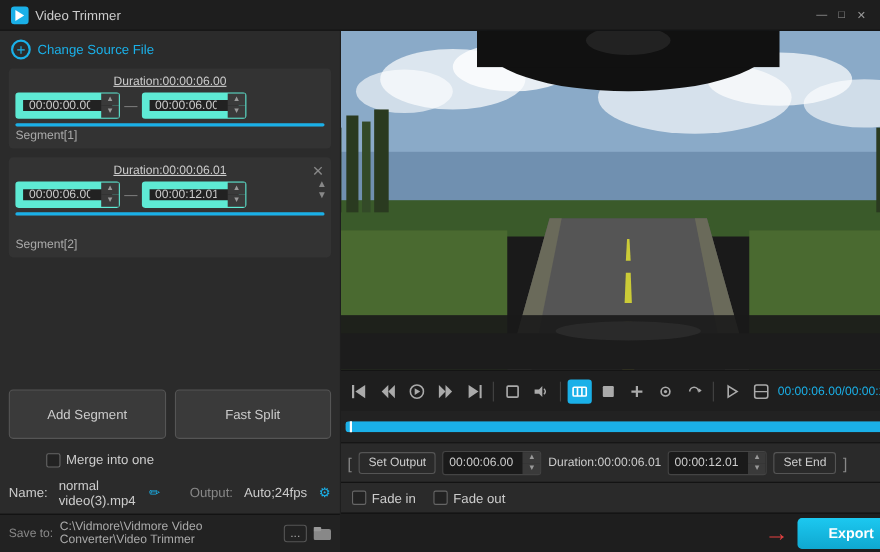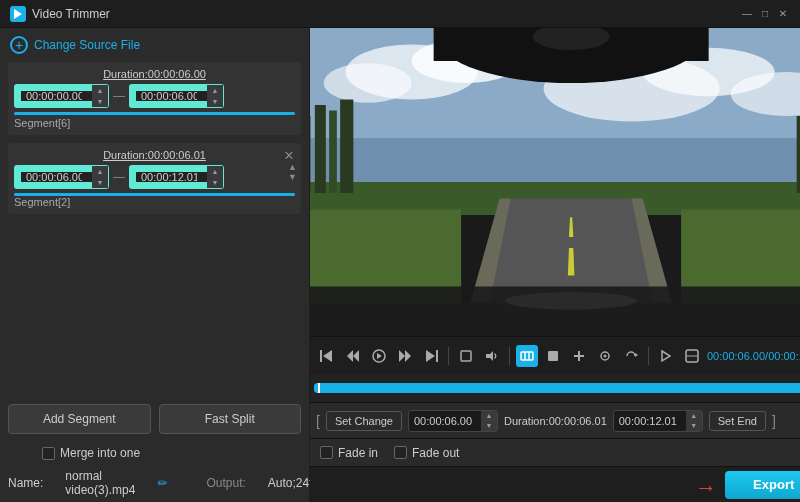--- a/index.html
+++ b/index.html
@@ -181,21 +181,21 @@
     }
 
     
     .bottom-btns {
       padding: 8px;
       display: flex;
       gap: 8px;
     }
     .btn-segment {
       flex: 1;
-      height: 30px;
+      height: 45px;
       background: #3a3a3a;
       border: 1px solid #555;
       border-radius: 4px;
       color: #ccc;
       font-size: 12px;
       cursor: pointer;
     }
 
     .merge-row {
       padding: 4px 8px 4px 8px;
@@ -212,21 +212,21 @@
       border: 1px solid #666;
       background: #222;
       border-radius: 2px;
       display: flex; align-items: center; justify-content: center;
     }
 
     .file-row {
       padding: 5px 8px;
       display: flex;
       align-items: center;
-      gap: 22px;
+      gap: 10px;
     }
     .file-name { color: #ccc; font-size: 12px; }
     .edit-icon { color: #1ab0e8; font-size: 12px; cursor: pointer; }
     .output-label { color: #888; margin-left: 17px; }
     .output-val { color: #ccc; }
     .gear-icon-btn {
       width: 18px; height: 18px;
       color: #1ab0e8;
       cursor: pointer;
       display: flex; align-items: center; justify-content: center;
@@ -462,21 +462,21 @@
             <div class="spin-btns">
               <button class="spin-btn">▲</button>
               <button class="spin-btn">▼</button>
             </div>
           </div>
         </div>
         <div class="segment-bar-wrap">
           <div class="segment-bar" style="width:100%"></div>
         </div>
         <div style="display:flex;align-items:center;margin-top:2px">
-          <span class="segment-label" style="margin-top:0">Segment[6]</span>
+          <span class="segment-label" style="margin-top:0">Segment[1]</span>
         </div>
       </div>
 
       <div class="segment-item" style="position:relative">
         <button class="segment-close">✕</button>
         <div class="segment-arrows">
           <span class="seg-arrow">▲</span>
           <span class="seg-arrow">▼</span>
         </div>
         <div class="segment-duration">Duration:00:00:06.01</div>
@@ -493,21 +493,21 @@
             <input class="time-input" type="text" value="00:00:12.01" style="">
             <div class="spin-btns">
               <button class="spin-btn">▲</button>
               <button class="spin-btn">▼</button>
             </div>
           </div>
         </div>
         <div class="segment-bar-wrap">
           <div class="segment-bar" style="width:100%"></div>
         </div>
-        <div style="display:flex;align-items:center;margin-top:0">
+        <div style="display:flex;align-items:center;margin-top:20px">
           <span class="segment-label" style="margin-top:0">Segment[2]</span>
         </div>
       </div>
     </div>
 
     <div class="bottom-btns">
       <button class="btn-segment">Add Segment</button>
       <button class="btn-segment">Fast Split</button>
     </div>
 
@@ -520,20 +520,31 @@
 
     <div class="file-row">
       <span>Name:</span>
       <span class="file-name">normal video(3).mp4</span>
       <span class="edit-icon">✏</span>
       <span class="output-label">Output:</span>
       <span class="output-val">Auto;24fps</span>
       <div class="gear-icon-btn">⚙</div>
     </div>
 
+    <div class="save-row">
+      <span class="save-label">Save to:</span>
+      <span class="save-path">C:\Vidmore\Vidmore Video Converter\Video Trimmer</span>
+      <button class="save-dots">...</button>
+      <button class="save-folder">
+        <svg width="16" height="14" viewBox="0 0 16 14">
+          <rect x="0" y="4" width="16" height="10" rx="2" fill="#888"></rect>
+          <rect x="0" y="2" width="7" height="4" rx="1" fill="#999"></rect>
+        </svg>
+      </button>
+    </div>
   </div>
 
   <div class="right-panel">
 
     <div class="video-preview">
       <svg class="scene-svg" viewBox="0 0 490 280" preserveAspectRatio="xMidYMid slice">
 
         <rect x="0" y="0" width="490" height="160" fill="#7090b0"></rect>
         <rect x="0" y="0" width="490" height="100" fill="#8aaac8"></rect>
 
@@ -671,21 +682,21 @@
 
     <div class="timeline-area">
       <div class="timeline-track">
         <div class="timeline-fill"></div>
         <div class="timeline-cursor"></div>
       </div>
     </div>
 
     <div class="set-bar">
       <span class="bracket">[</span>
-      <button class="set-btn">Set Change</button>
+      <button class="set-btn">Set Output</button>
       <div style="position:relative;display:inline-flex;align-items:center">
         <input class="time-input-sm" type="text" value="00:00:06.00" style="">
         <div class="spin-btns" style="position:absolute;right:1px;top:1px;height:calc(100% - 2px)">
           <button class="spin-btn">▲</button>
           <button class="spin-btn">▼</button>
         </div>
       </div>
       <span class="duration-display">Duration:00:00:06.01</span>
       <div style="position:relative;display:inline-flex;align-items:center">
         <input class="time-input-sm" type="text" value="00:00:12.01" style="">

